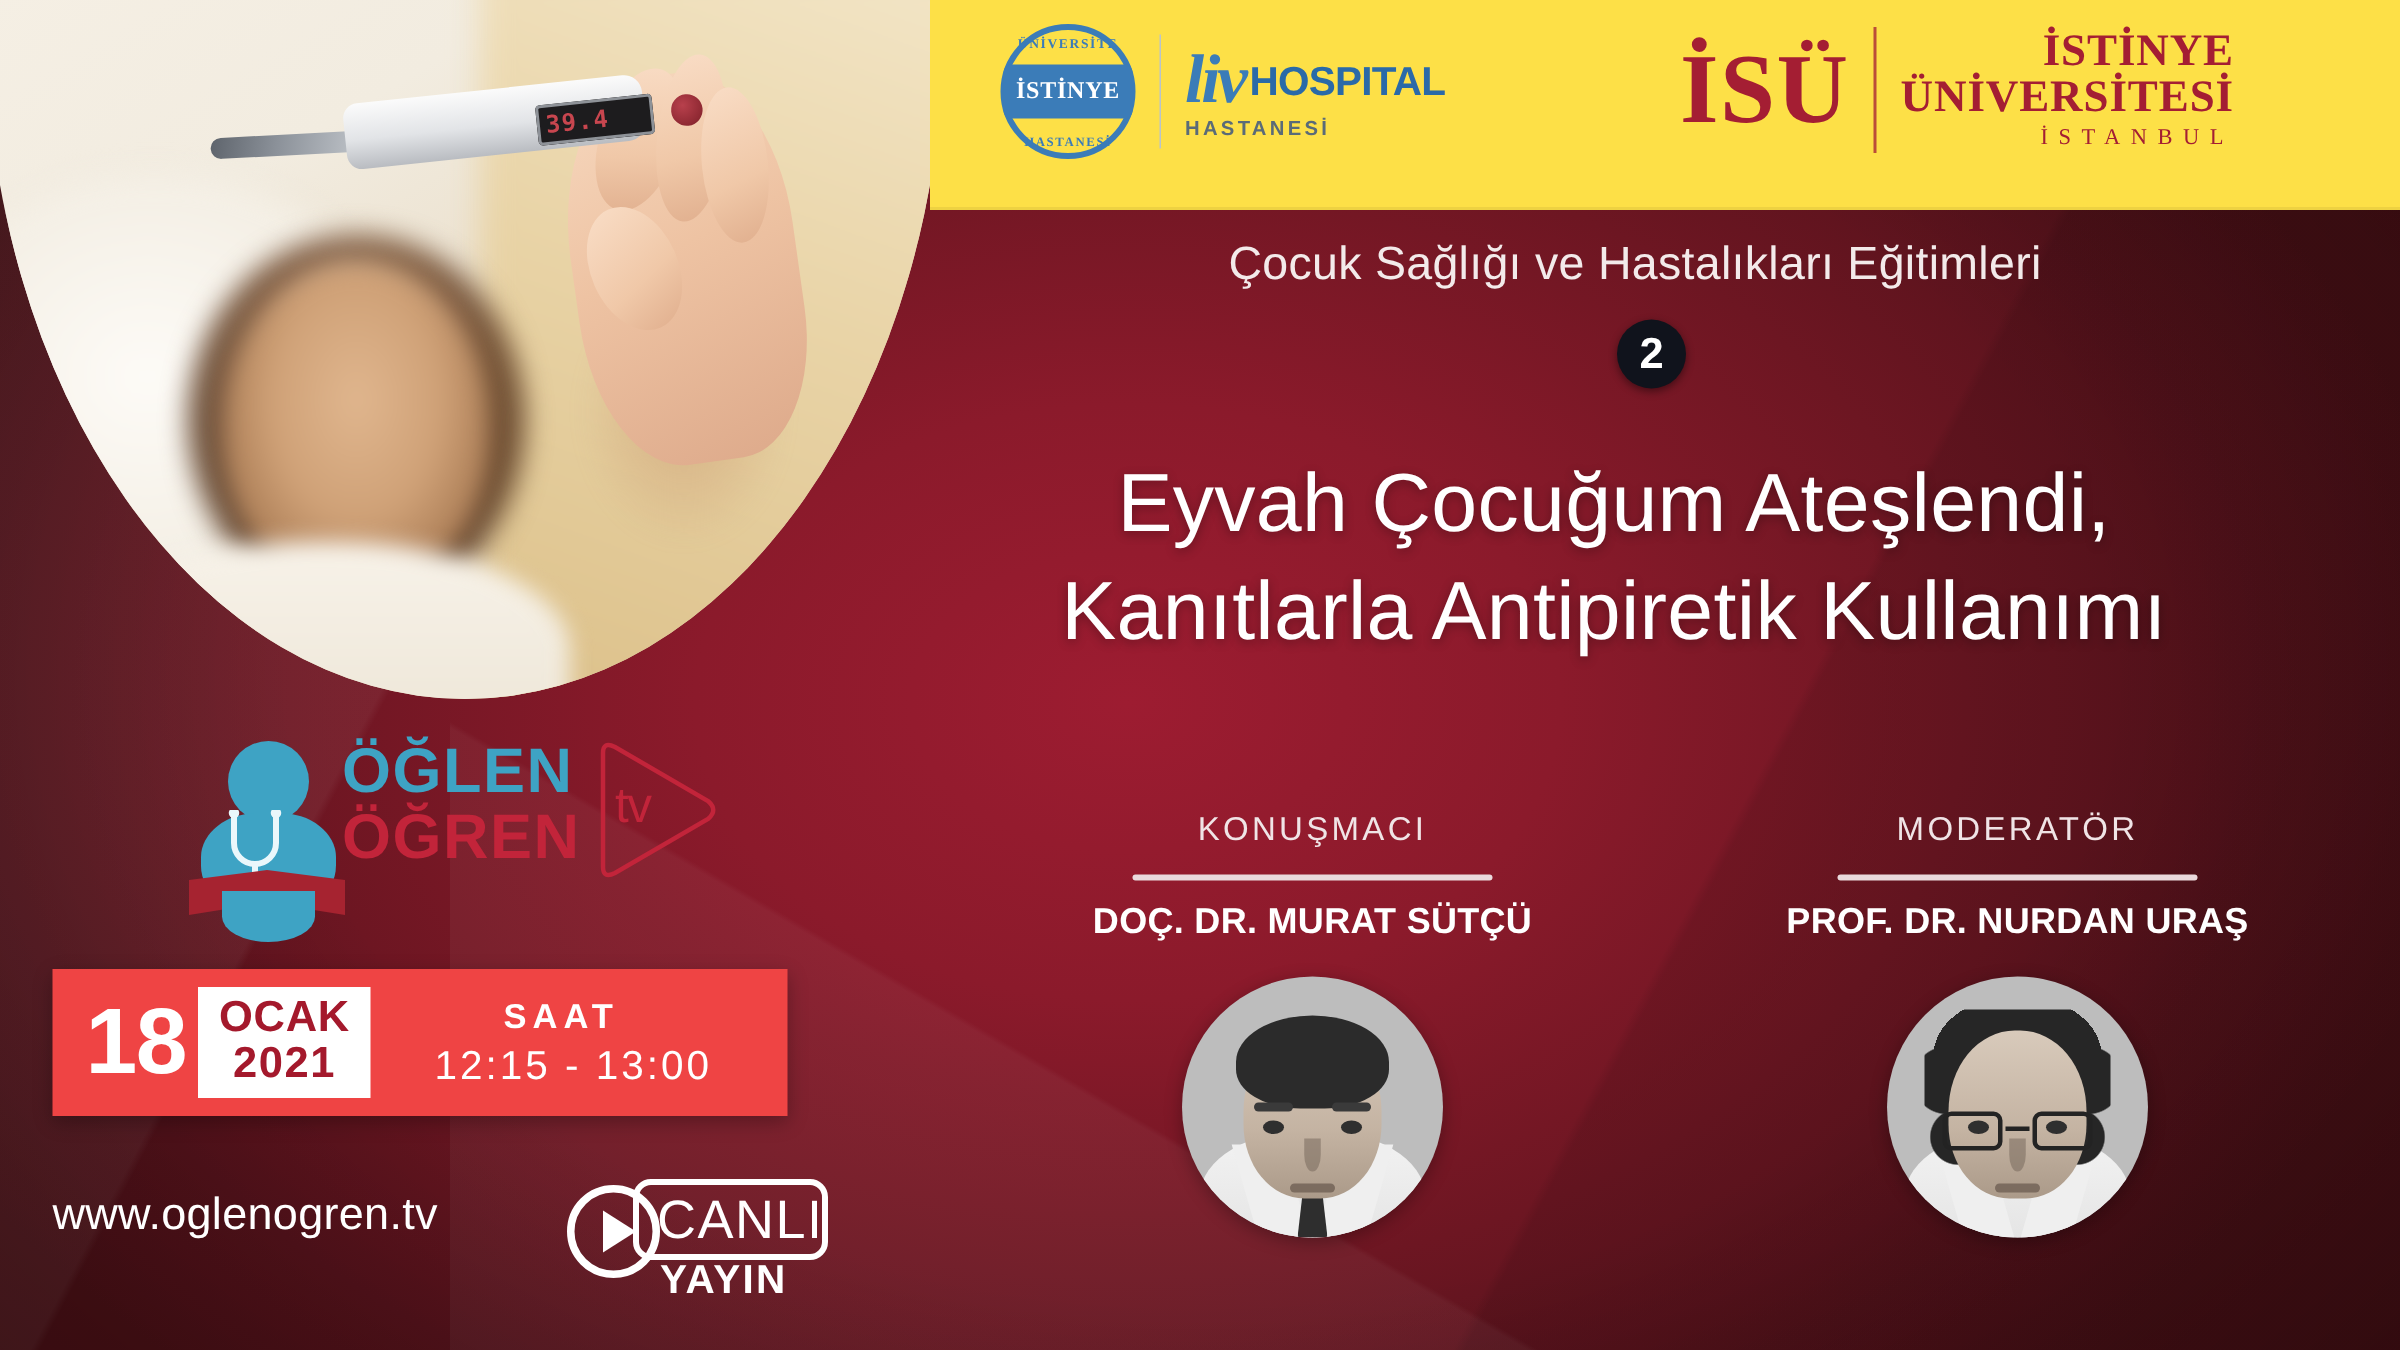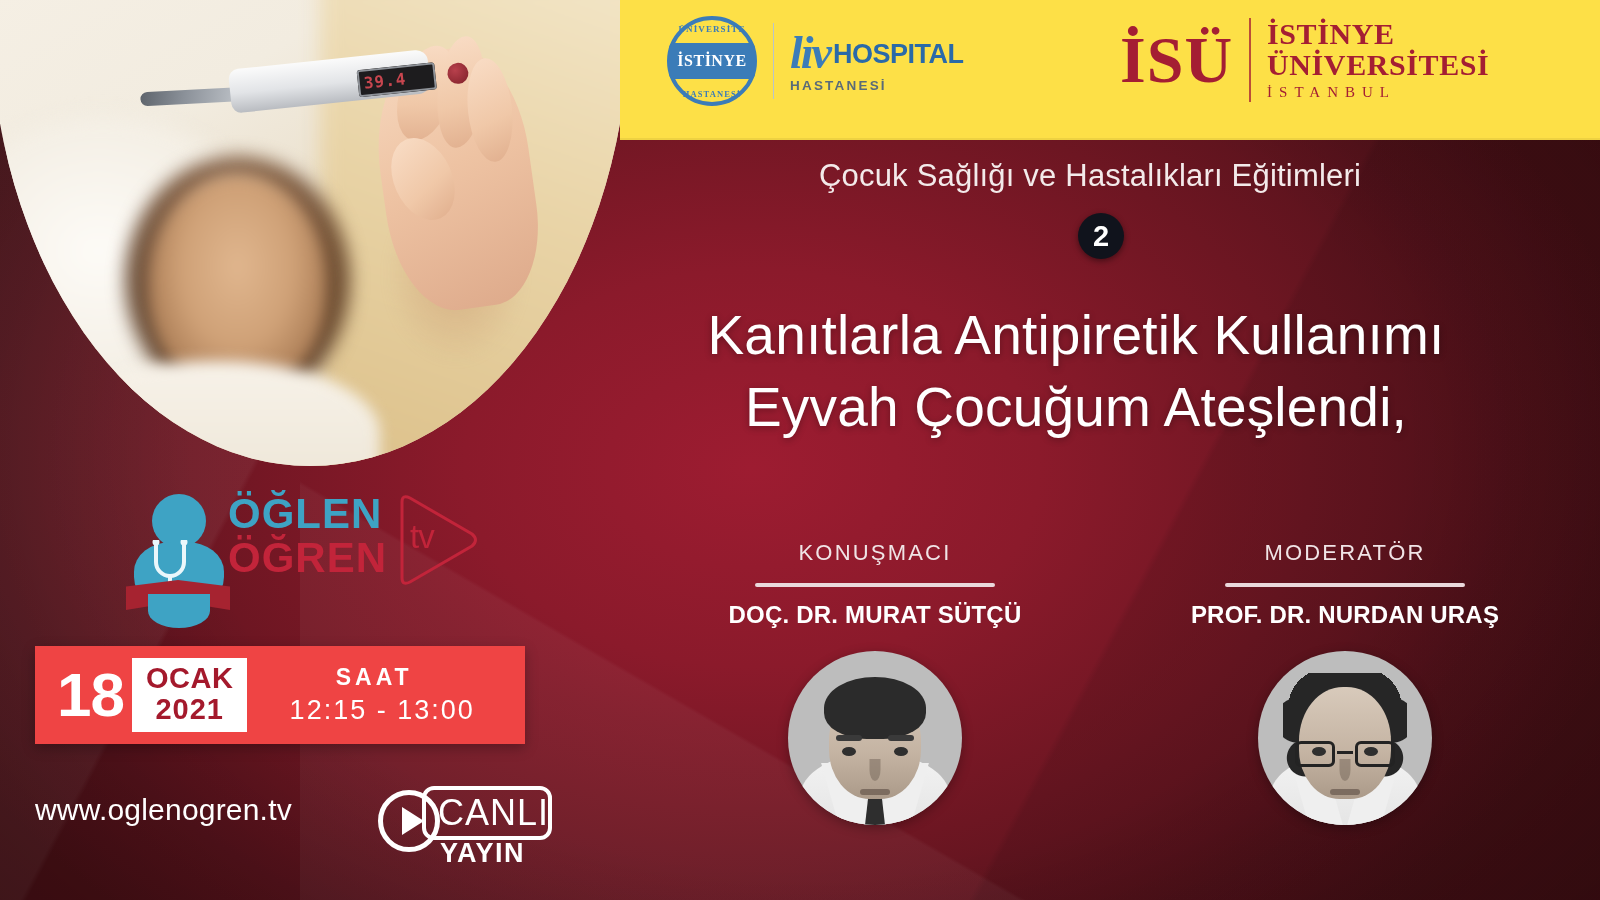--- a/index.html
+++ b/index.html
@@ -86,21 +86,21 @@
   .liv-hospital{
     font-size:27px; font-weight:bold; color:#2a6aa8;
     letter-spacing:-.5px; padding-bottom:3px;
   }
   .liv-sub{
     margin-top:5px; font-size:13.5px; font-weight:bold; color:#5a6b78;
     letter-spacing:2.2px;
   }
 
   
-  .logo-group-2{ position:absolute; left:500px; top:18px; display:flex; align-items:center; gap:16px; }
+  .logo-group-2{ position:absolute; left:500px; top:18px; display:flex; align-items:center; gap:16px;text-align:right; }
   .isu-mark{
     font-family:"Liberation Serif", serif; font-weight:bold;
     font-size:66px; line-height:.95; color:#a41e33; letter-spacing:1px;
   }
   .isu-div{ width:2px; height:84px; background:#a41e33; opacity:.75; }
   .isu-text{ color:#a41e33; font-family:"Liberation Serif", serif; }
   .isu-l1,.isu-l2{ font-size:30px; font-weight:bold; line-height:1.02; letter-spacing:.6px; }
   .isu-l3{ font-size:15px; letter-spacing:7px; margin-top:3px; }
 
   
@@ -494,22 +494,22 @@
         <div class="isu-l1">İSTİNYE</div>
         <div class="isu-l2">ÜNİVERSİTESİ</div>
         <div class="isu-l3">İSTANBUL</div>
       </div>
     </div>
   </div>
 
   <div class="subtitle">Çocuk Sağlığı ve Hastalıkları Eğitimleri</div>
   <div class="ep-badge">2</div>
   <div class="main-title">
+    <div>Eyvah Çocuğum Ateşlendi,</div>
     <div>Kanıtlarla Antipiretik Kullanımı</div>
-    <div>Eyvah Çocuğum Ateşlendi,</div>
   </div>
 
   <div class="people">
 
     <div class="person">
       <div class="person-role">KONUŞMACI</div>
       <div class="person-rule"></div>
       <div class="person-name">DOÇ. DR. MURAT SÜTÇÜ</div>
       <div class="avatar">
         <div class="av-shoulders"></div>

